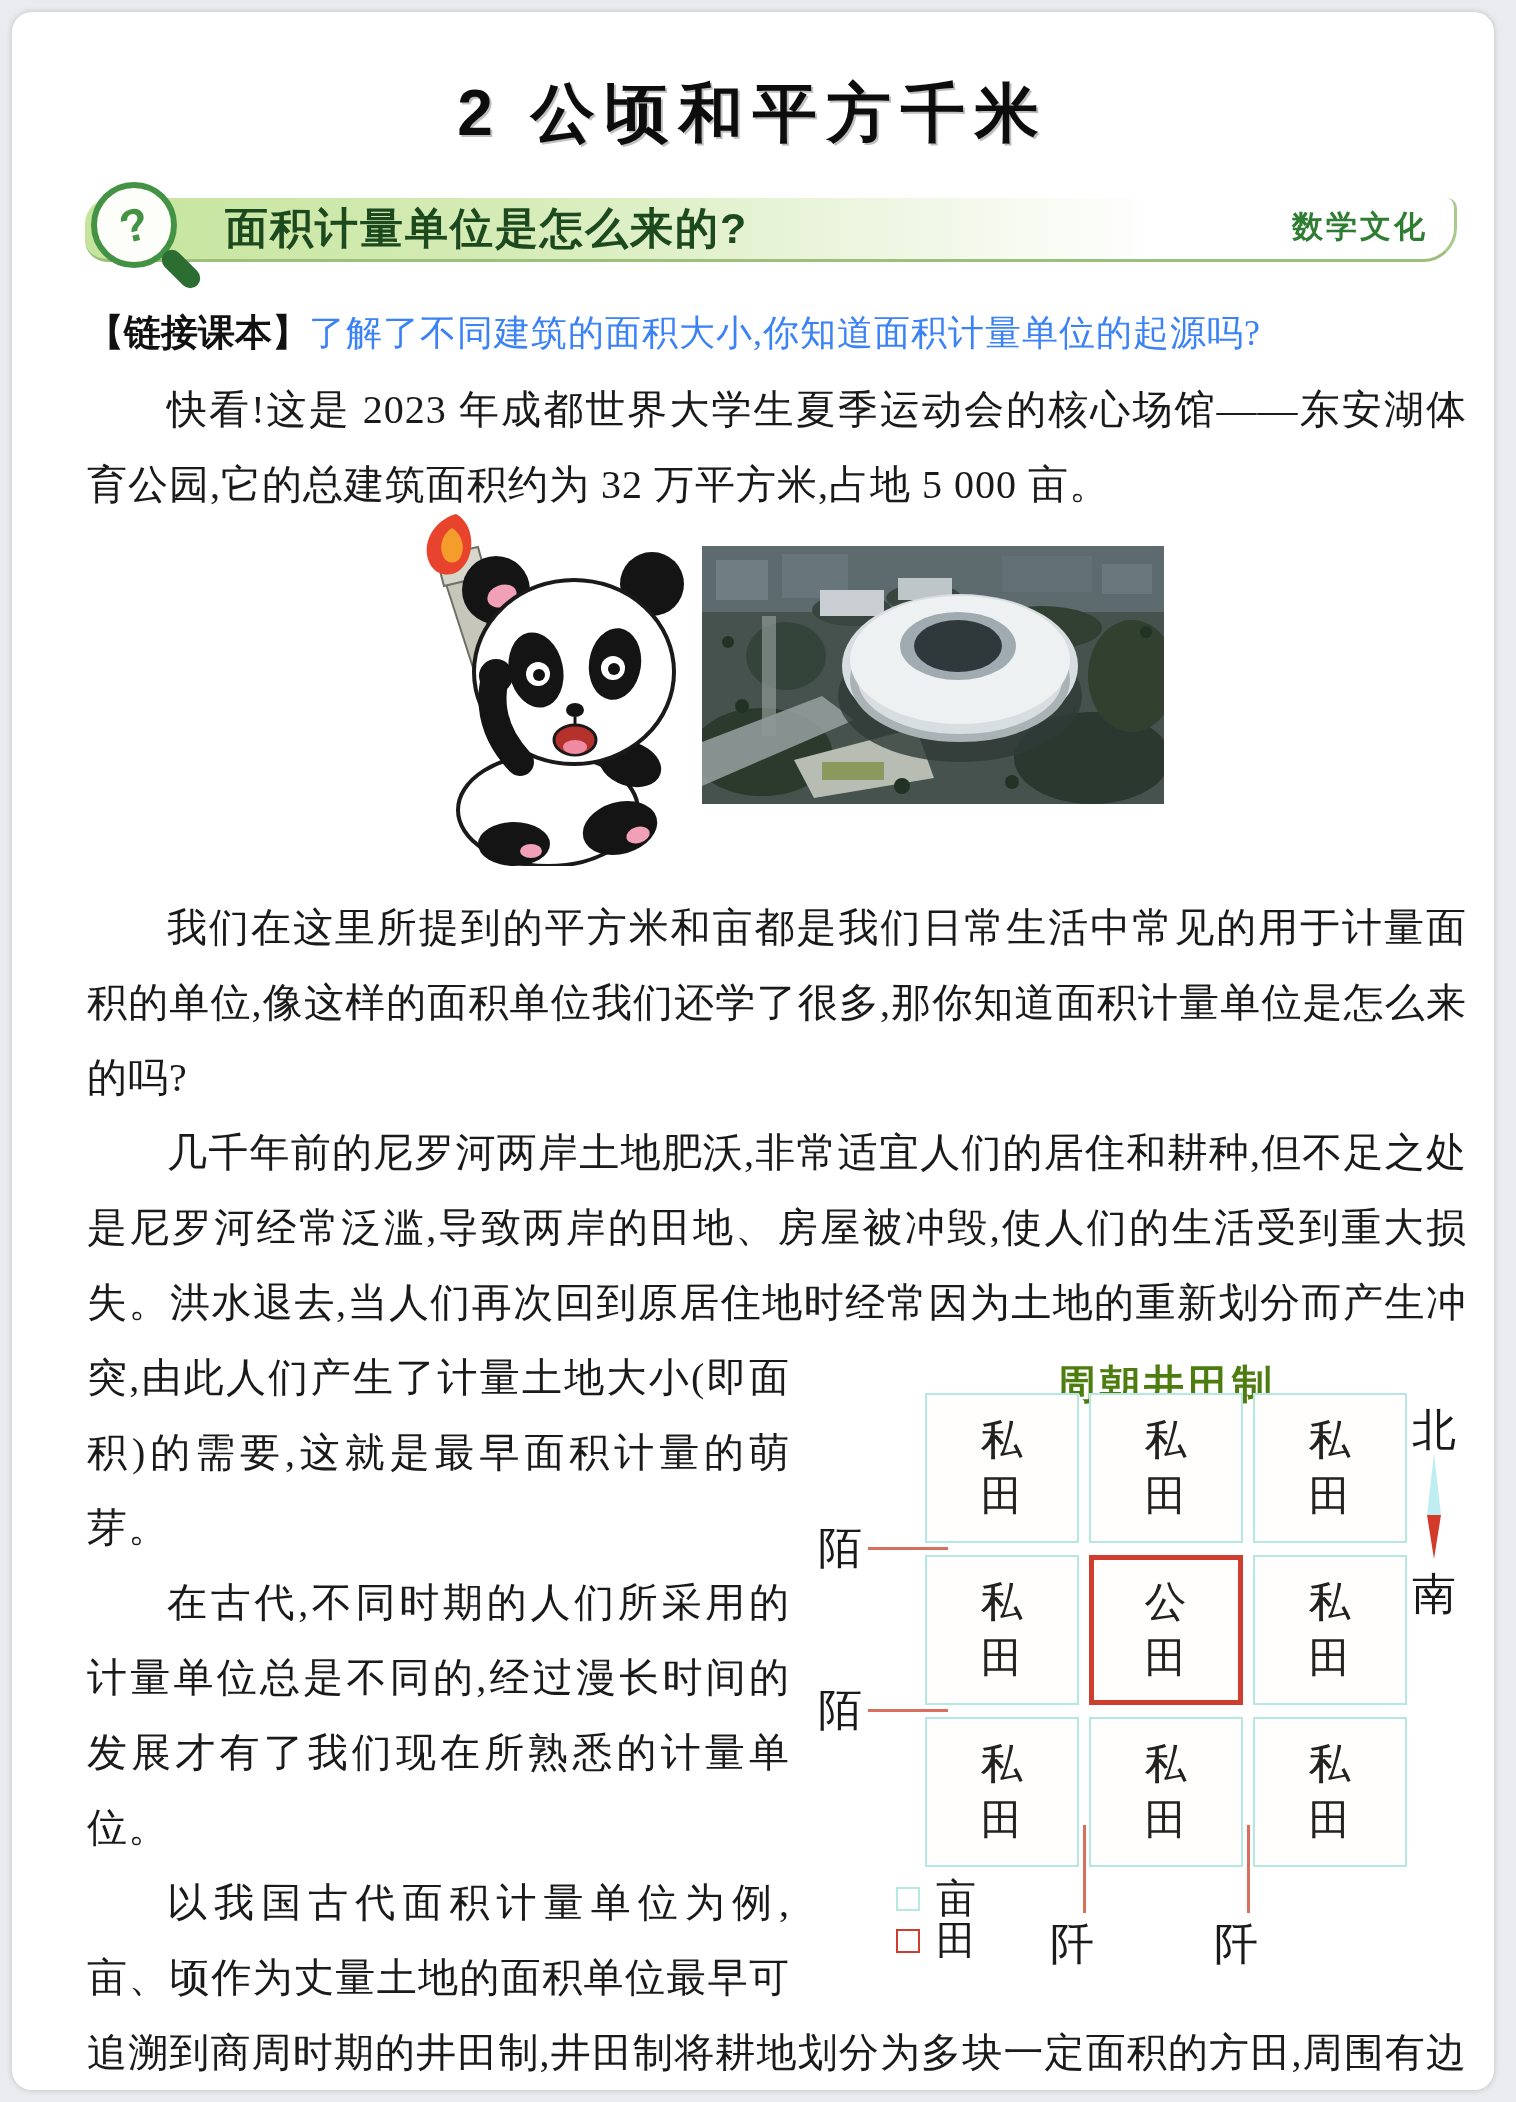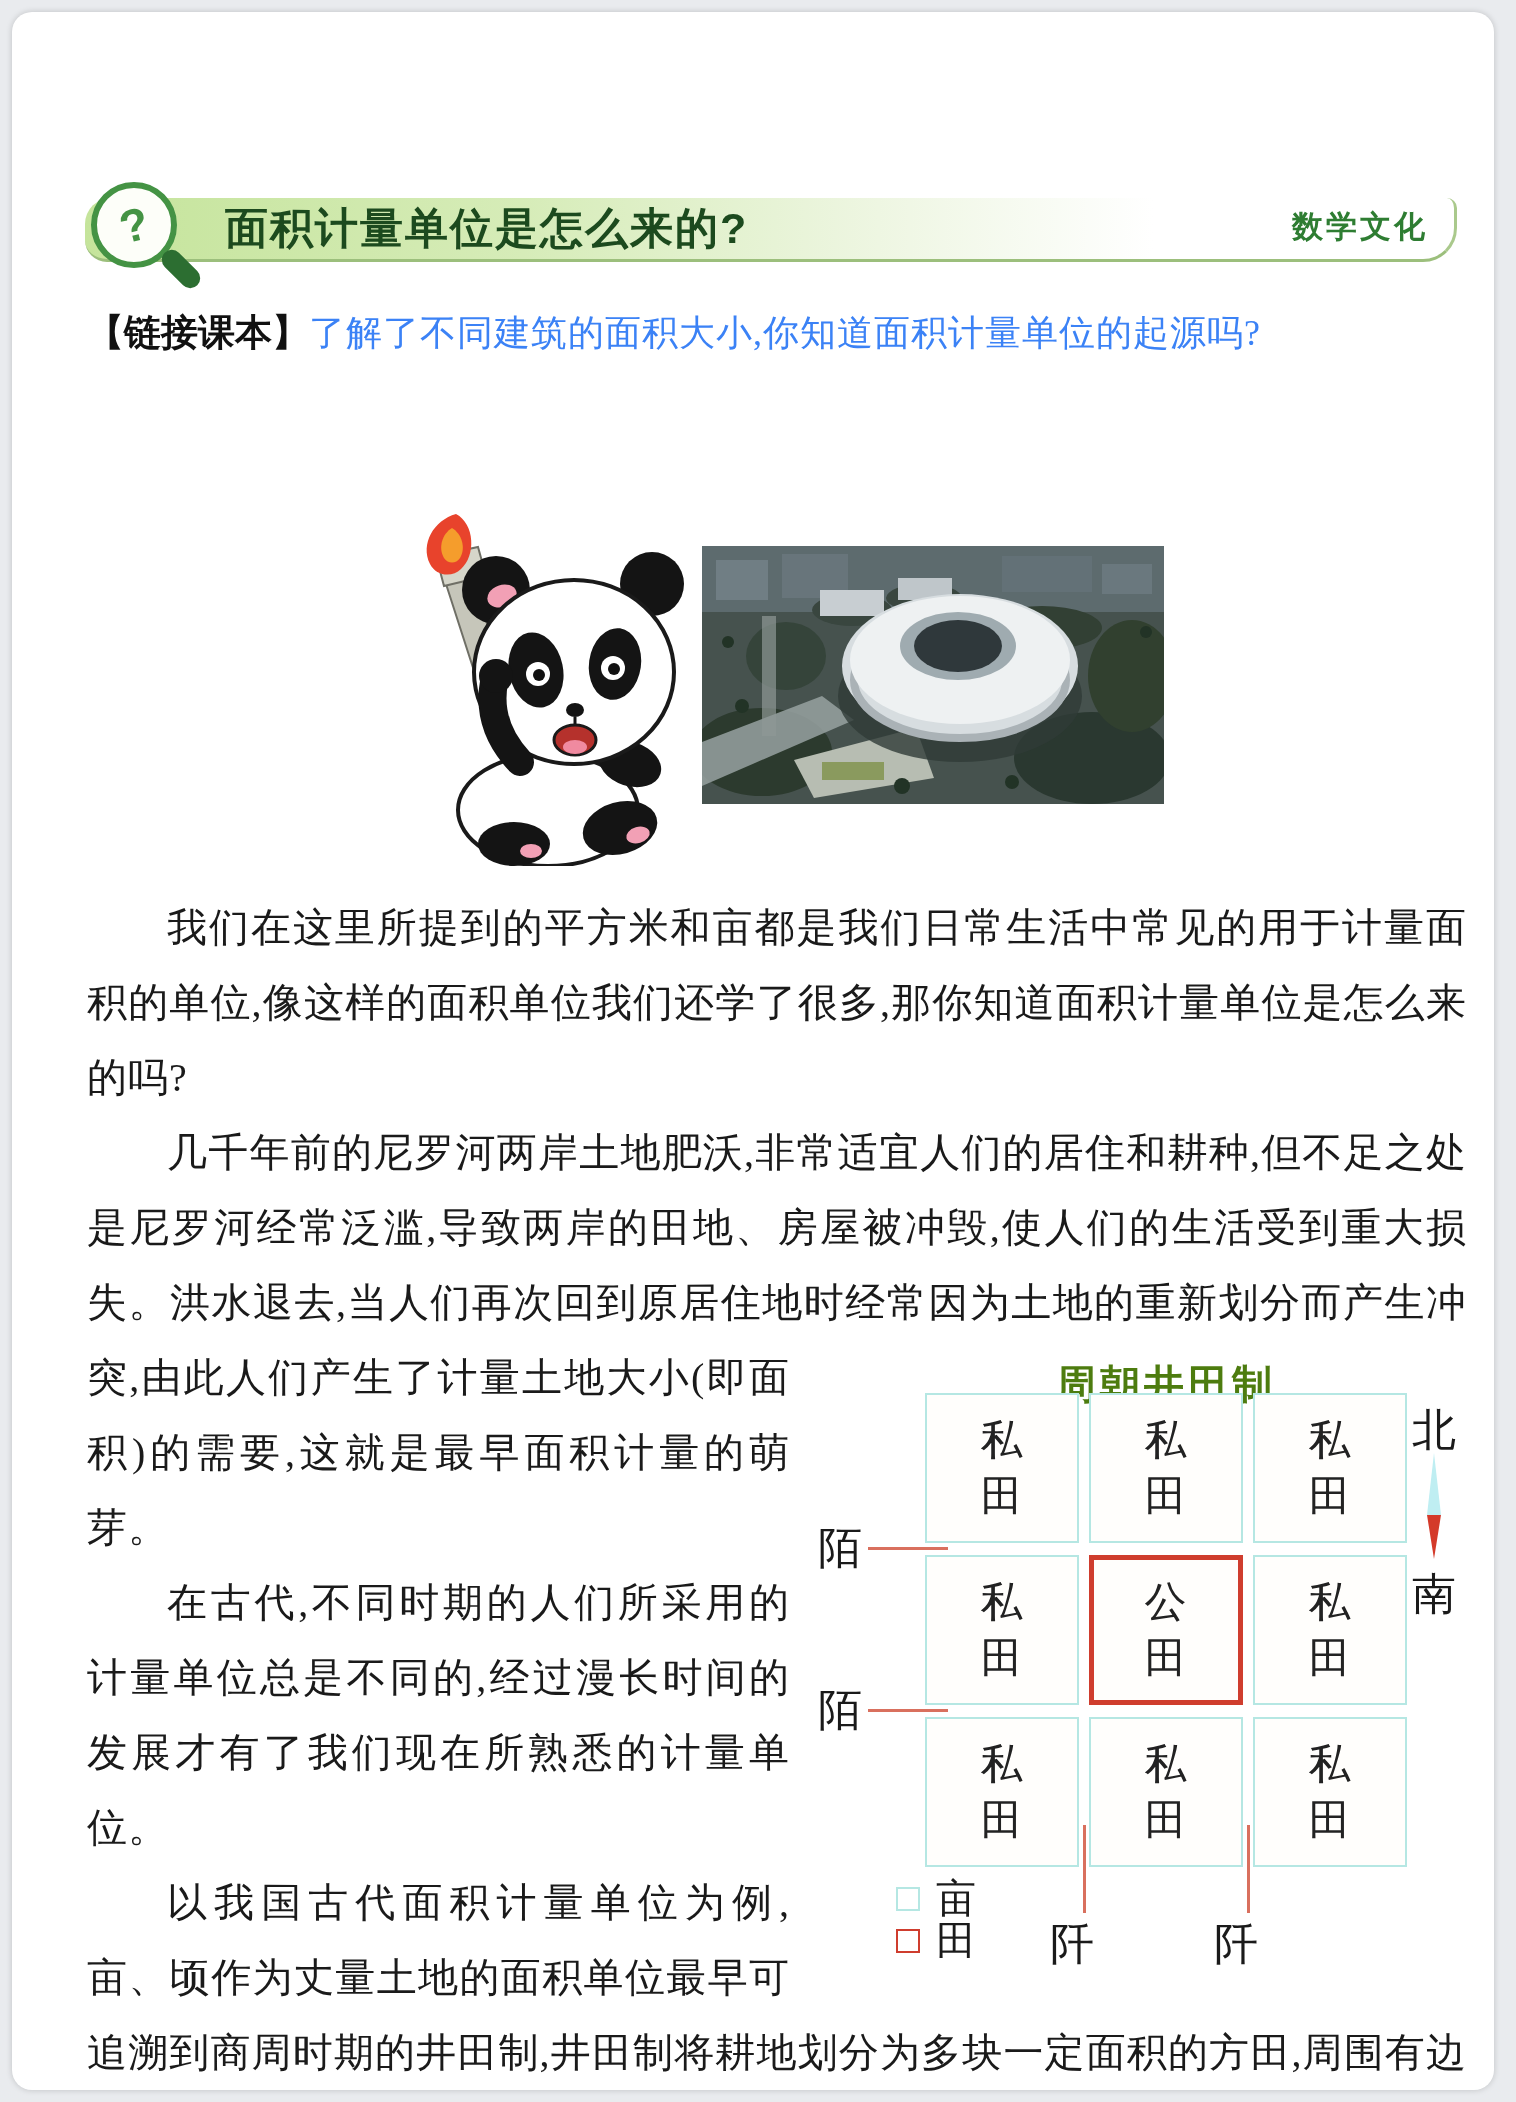--- a/index.html
+++ b/index.html
@@ -83,34 +83,36 @@
   .legend-swatch.mu { border:2px solid #b5e7e3; }
   .legend-swatch.tian { border:2px solid #cf3d2e; }
   .legend-label { position:absolute; font-size:40px; line-height:1; color:#1a1a1a; }
   .needle { position:absolute; left:608px; top:106px; }
 </style>
 </head>
 <body>
 
 <div class="page">
 
+  <div class="page-title">2  公顷和平方千米</div>
 
   <div class="band">
     <div class="lens">
       <span class="qmark">?</span>
     </div>
     <div class="lens-handle"></div>
     <div class="band-question">面积计量单位是怎么来的?</div>
     <div class="band-tag">数学文化</div>
   </div>
 
   <div class="link-line">
     <span class="link-label">【链接课本】</span><span class="link-text">了解了不同建筑的面积大小,你知道面积计量单位的起源吗?</span>
   </div>
 
+  <p class="p1">快看!这是 2023 年成都世界大学生夏季运动会的核心场馆——东安湖体育公园,它的总建筑面积约为 32 万平方米,占地 5 000 亩。</p>
 
   <div class="media">
     <svg class="panda" viewBox="0 0 338 352">
 
       <polygon points="78,70 104,62 162,246 138,256" fill="#c6c6ba" stroke="#6f6f66" stroke-width="2"></polygon>
       <polygon points="68,42 110,33 118,62 76,72" fill="#d6d6ca" stroke="#6f6f66" stroke-width="2"></polygon>
       <path d="M88,0 C66,6 52,30 62,50 C68,62 84,64 93,55 C108,42 107,10 88,0 Z" fill="#e8432c"></path>
       <path d="M84,14 C74,20 70,34 76,44 C80,50 88,50 92,44 C98,34 94,20 84,14 Z" fill="#f59d2c"></path>
 
       <ellipse cx="180" cy="296" rx="90" ry="56" fill="#ffffff" stroke="#1a1a1a" stroke-width="4"></ellipse>

